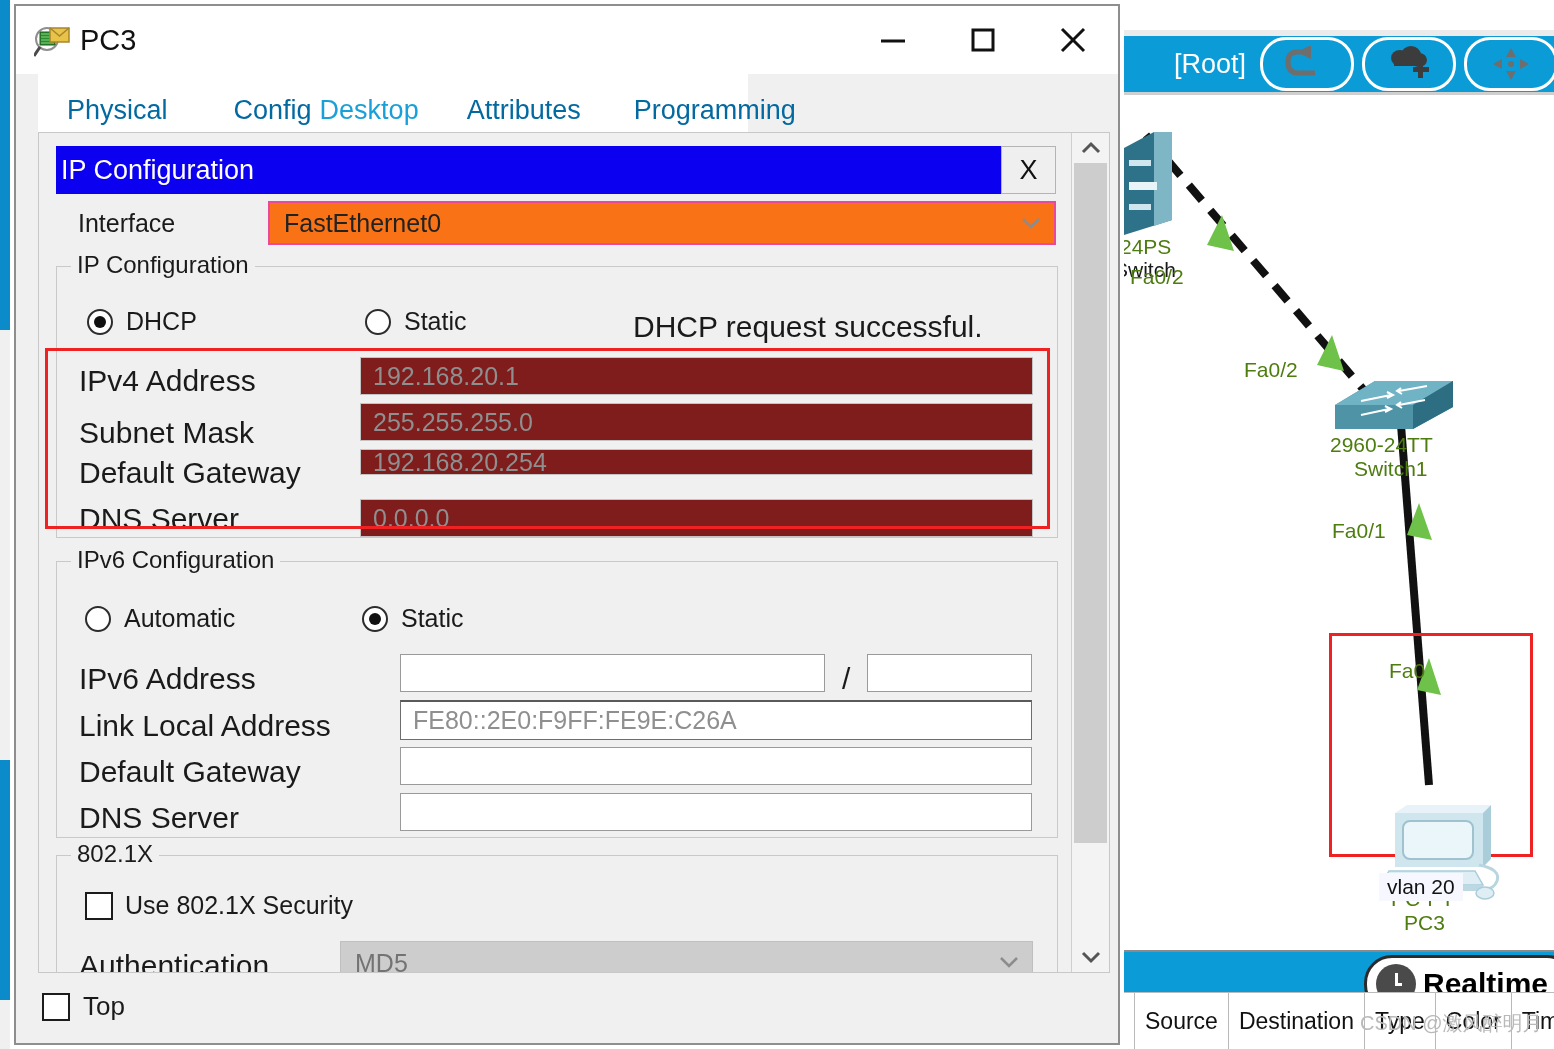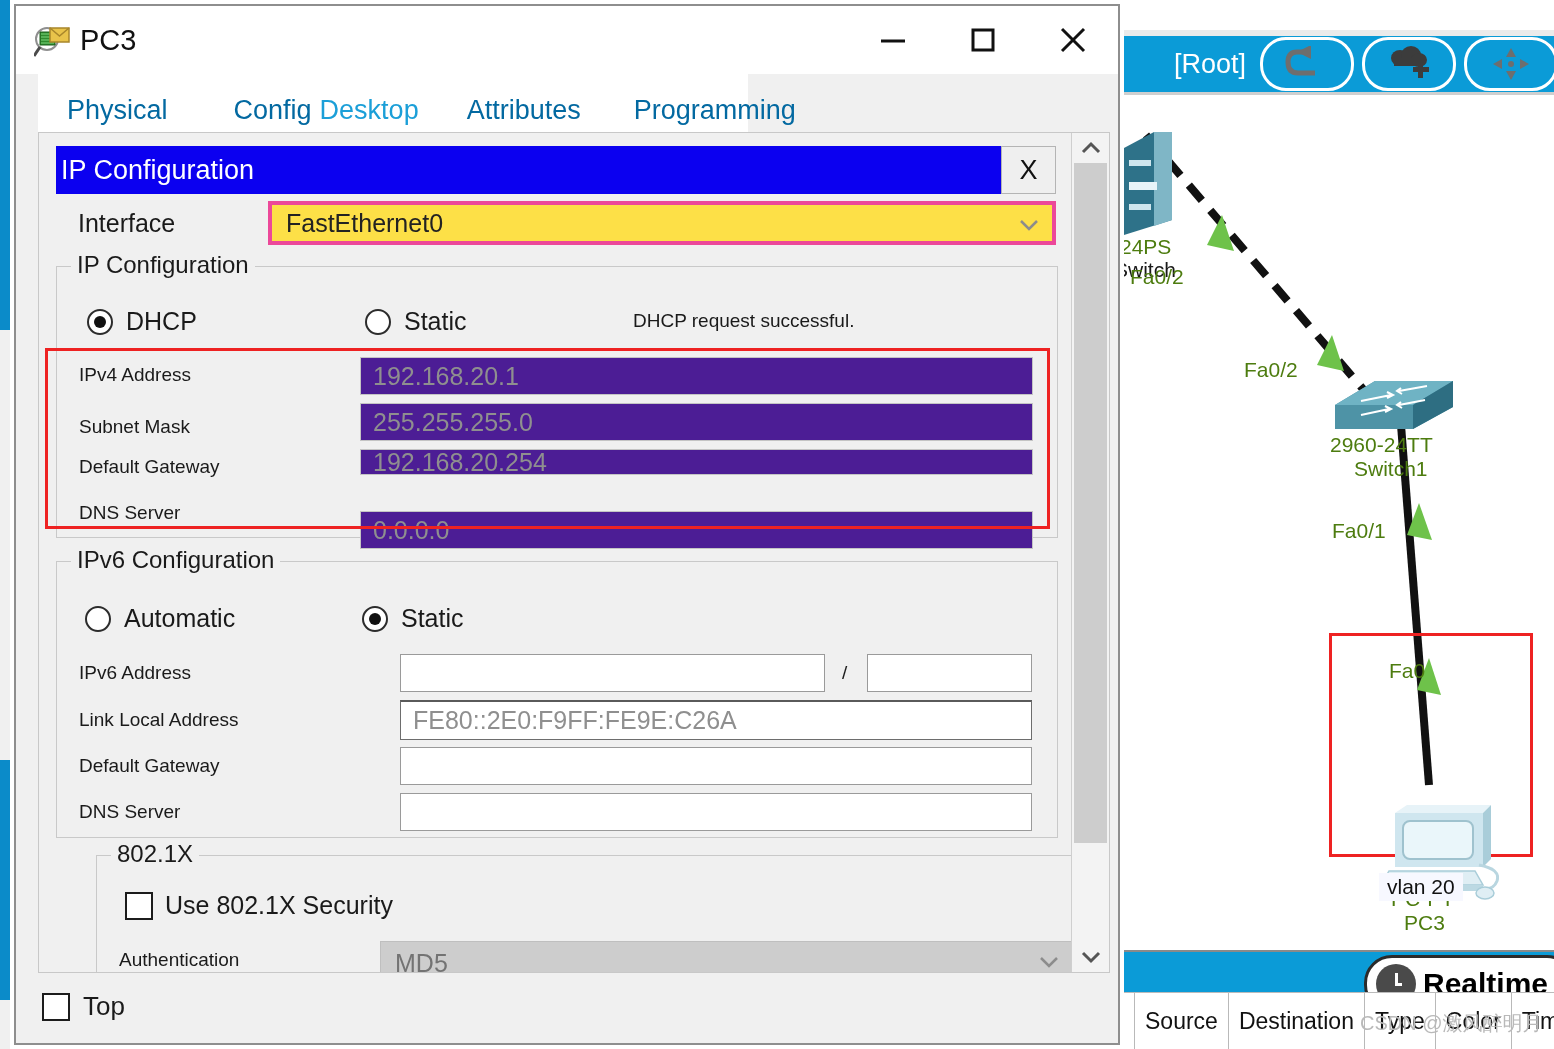--- a/index.html
+++ b/index.html
@@ -72,36 +72,36 @@
   .panel-inner { position:absolute; left:0; top:0; right:38px; bottom:0; overflow:hidden; }
 
   .blue-bar { position:absolute; left:17px; top:13px; width:1000px; height:48px; background:#0b00f0; display:flex; align-items:center;}
   .blue-bar .bb-text{ color:#ffffff; font-size:27px; margin-left:5px;}
   .bb-close { position:absolute; right:0; top:0; width:55px; height:48px; background:#efefef; border:1px solid #b4b4b4;
       box-sizing:border-box; display:flex; align-items:center; justify-content:center; font-size:27px; color:#111;}
 
   .row-interface { position:absolute; left:17px; top:68px; width:1000px; height:44px; }
   .lbl { font-size:25px; color:#1a1a1a; }
   .iface-label { position:absolute; left:22px; top:8px; }
-  .combo { position:absolute; left:212px; top:0; width:788px; height:44px; background:#fde047; border:4px solid #ec4899;
+  .combo { position:absolute; left:212px; top:0; width:788px; height:44px; background:#f97316; border:2px solid #ec4899;
       box-sizing:border-box; display:flex; align-items:center; }
   .combo .txt { margin-left:14px; font-size:25px; color:#222; }
   .combo .chev { position:absolute; right:12px; top:13px; }
 
   .group { position:absolute; border:1px solid #c9c9c9; background:#f0f0f0; }
   .group > .gtitle { position:absolute; left:14px; top:-16px; background:#f0f0f0; padding:0 6px; font-size:24px; color:#1a1a1a;}
 
   .radio { width:26px; height:26px; border-radius:50%; border:2.5px solid #2c2c2c; background:#ffffff;
       display:inline-block; position:relative; box-sizing:border-box; vertical-align:middle;}
   .radio.sel:after{ content:""; position:absolute; left:5px; top:5px; width:12px; height:12px; border-radius:50%; background:#111;}
   .radio-row { position:absolute; display:flex; align-items:center; }
   .radio-row .rl { font-size:25px; color:#1a1a1a; margin-left:13px; }
 
-  .fld-label { position:absolute; font-size:19px; color:#1a1a1a; }
-  .input { position:absolute; box-sizing:border-box; background:#4c1d95; border:1px solid #c4c4c4;
+  .fld-label { position:absolute; font-size:30px; color:#1a1a1a; }
+  .input { position:absolute; box-sizing:border-box; background:#7f1d1d; border:1px solid #c4c4c4;
      display:flex; align-items:center; }
   .input .v { margin-left:12px; font-size:25px; color:#8f8f8f; }
   .input.white { background:#ffffff; border:1px solid #9a9a9a; }
   .input.white .v { color:#111; }
   .input.focus { background:#ffffff; border:1px solid #6d6d6d; border-top:2px solid #5a5a5a; }
 
   .redhl { position:absolute; border:3px solid #ee2222; box-sizing:border-box; }
 
   .chk { width:28px; height:28px; border:2.5px solid #1c1c1c; background:#ffffff; box-sizing:border-box;
      display:inline-block; vertical-align:middle; }
@@ -326,21 +326,21 @@
           <div class="input" style="left:303px; top:136px; width:673px; height:38px;">
             <span class="v">255.255.255.0</span>
           </div>
 
           <span class="fld-label" style="left:22px; top:189px;">Default Gateway</span>
           <div class="input" style="left:303px; top:182px; width:673px; height:26px;align-items:center;">
             <span class="v">192.168.20.254</span>
           </div>
 
           <span class="fld-label" style="left:22px; top:235px;">DNS Server</span>
-          <div class="input" style="left:303px; top:244px; width:673px; height:38px;">
+          <div class="input" style="left:303px; top:232px; width:673px; height:38px;">
             <span class="v">0.0.0.0</span>
           </div>
         </div>
 
         <div class="redhl" style="left:6px; top:215px; width:1005px; height:181px;"></div>
 
         <div class="group" style="left:17px; top:428px; width:1000px; height:275px;">
           <span class="gtitle">IPv6 Configuration</span>
 
           <div class="radio-row" style="left:28px; top:42px;">
@@ -370,21 +370,21 @@
           <div class="input white" style="left:343px; top:185px; width:632px; height:38px;">
             <span class="v"></span>
           </div>
 
           <span class="fld-label" style="left:22px; top:239px;">DNS Server</span>
           <div class="input white" style="left:343px; top:231px; width:632px; height:38px;">
             <span class="v"></span>
           </div>
         </div>
 
-        <div class="group" style="left:17px; top:722px; width:1000px; height:125px;margin-left:40px;">
+        <div class="group" style="left:17px; top:722px; width:1000px; height:125px;">
           <span class="gtitle">802.1X</span>
 
           <div class="chk-row" style="left:28px; top:35px;">
             <span class="chk"></span>
             <span class="cl">Use 802.1X Security</span>
           </div>
 
           <span class="fld-label" style="left:22px; top:93px;">Authentication</span>
           <div class="combo" style="left:283px; top:85px; width:693px; height:44px; background:#cdcdcd; border:1px solid #bfbfbf;">
             <span class="txt" style="color:#737373;">MD5</span>

